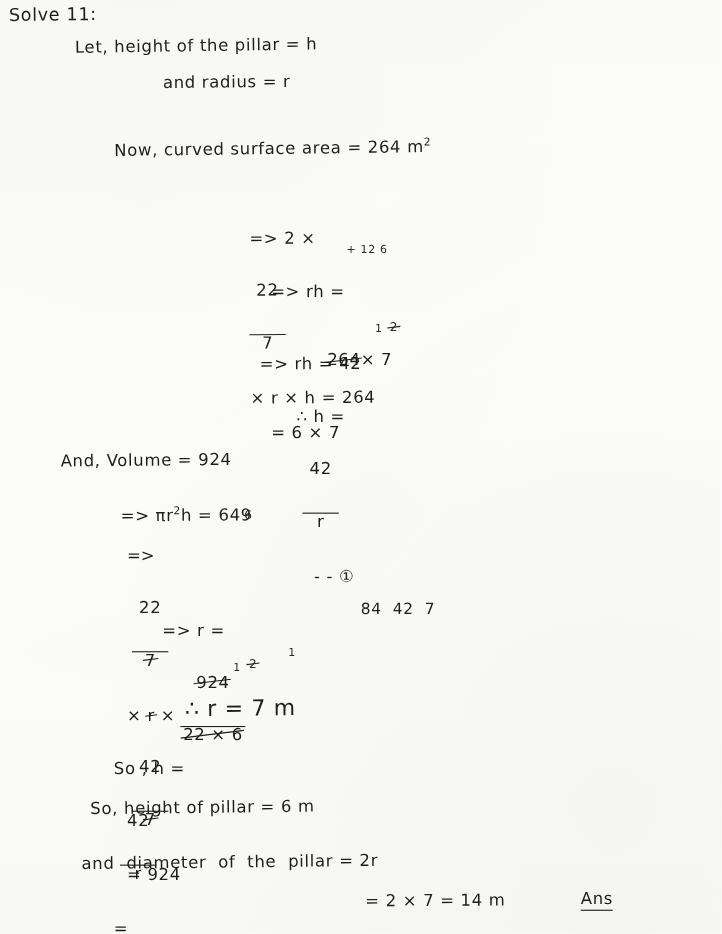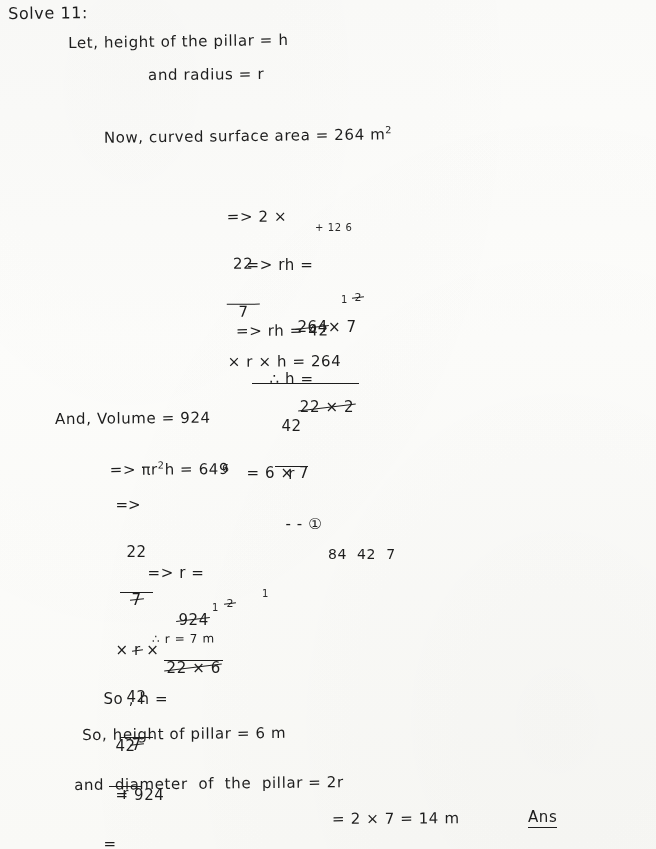--- a/index.html
+++ b/index.html
@@ -114,23 +114,20 @@
     </span>
     <span>× r × h = 264</span>
   </div>
 
   <div class="hw ink" style="left:225px; top:238px; font-size:15px;">
     <span>=&gt; rh =</span>
     <span class="frac" style="margin:0 6px;">
       <span class="num">
         <span class="strike">264</span><span>× 7</span>
       </span>
-      <span class="den">
-        <span class="strike">22 × 2</span>
-      </span>
     </span>
     <span>= 6 × 7</span>
   </div>
   <div class="hw ink tiny-note" style="left:315px; top:222px; font-size:10px;">+ 12 6</div>
   <div class="hw ink tiny-note" style="left:338px; top:278px; font-size:11px;">
     <span class="strike">2</span>
   </div>
   <div class="hw ink tiny-note" style="left:341px; top:294px; font-size:10px;">1</div>
 
   <div class="hw ink" style="left:236px; top:322px; font-size:15px; transform: rotate(-0.4deg);">=&gt; rh = 42</div>
@@ -172,21 +169,21 @@
       <span class="den"><span class="strike">22 × 6</span></span>
     </span>
   </div>
   <div class="hw ink" style="left:328px; top:546px; font-size:14px;">84  42  7</div>
   <div class="hw ink tiny-note" style="left:210px; top:584px; font-size:11px;">
     <span class="strike">2</span>
   </div>
   <div class="hw ink tiny-note" style="left:212px; top:602px; font-size:10px;">1</div>
   <div class="hw ink tiny-note" style="left:262px; top:588px; font-size:10px;">1</div>
 
-  <div class="hw ink" style="left:152px; top:632px; font-size:12px; transform: rotate(-0.5deg);">∴ r = 7 m</div>
+  <div class="hw ink" style="left:168px; top:632px; font-size:20px; transform: rotate(-0.5deg);">∴ r = 7 m</div>
 
   <div class="hw ink" style="left:82px; top:672px; font-size:15px;">
     <span>So , h =</span>
     <span class="frac" style="margin:0 6px;">
       <span class="num">42</span>
       <span class="den">r</span>
     </span>
     <span>=</span>
     
     

